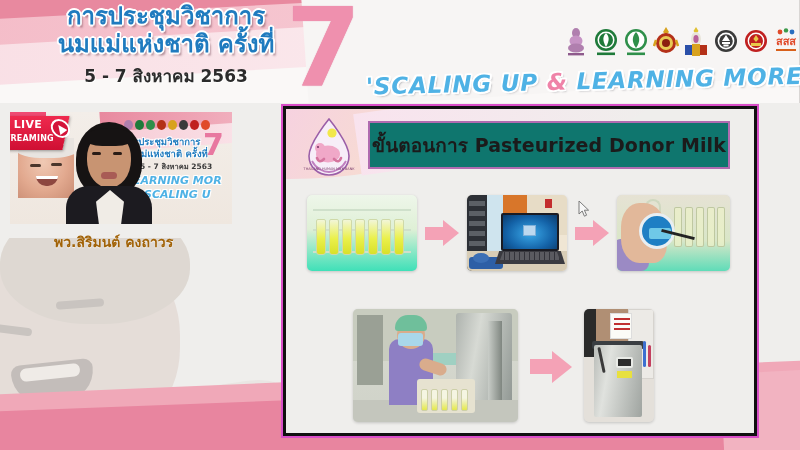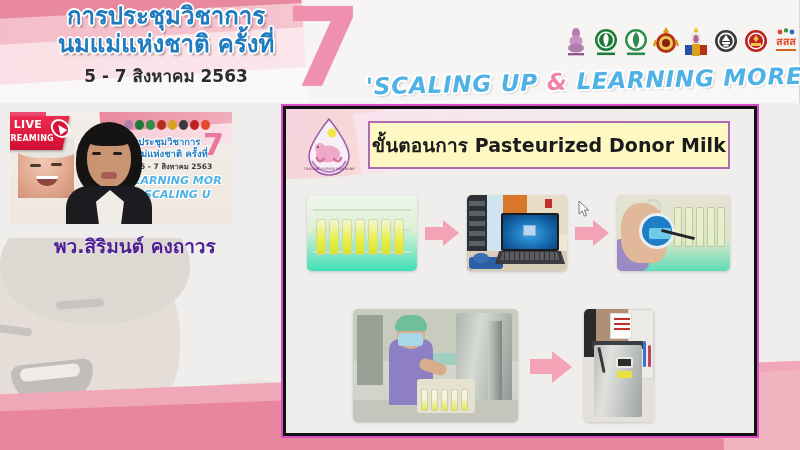--- a/index.html
+++ b/index.html
@@ -274,21 +274,21 @@
     border-top: 5px solid transparent; border-bottom: 5px solid transparent;
   }
   .vt-corner-pink {
     position: absolute; left: 0; top: 0; width: 36px; height: 30px;
     background: #ef4a72;
   }
 
   
   .speaker-name {
     position: absolute; left: 54px; top: 231px;
-    font-size: 19px; font-weight: bold; color: #4c1d95;
+    font-size: 14px; font-weight: bold; color: #a16207;
     z-index: 10; white-space: nowrap;
     text-shadow: 0 1px 1px rgba(255,255,255,.8);
   }
 
   
   .watermark {
     position: absolute; left: -10px; top: 238px;
     width: 300px; height: 212px;
     z-index: 2; opacity: .33;
     overflow: hidden;
@@ -377,21 +377,21 @@
   
   .mb-logo {
     position: absolute; left: 12px; top: 8px;
     width: 62px; height: 66px;
     z-index: 4;
   }
   
   .slide-title {
     position: absolute; left: 82px; top: 12px;
     width: 362px; height: 48px;
-    background: #fef9c3;
+    background: #0f766e;
     border: 2px solid #b06bb0;
     display: flex; align-items: center; justify-content: center;
     z-index: 5;
   }
   .slide-title span {
     font-size: 19px; font-weight: bold; color: #1b1b1b;
     white-space: nowrap;
     letter-spacing: .1px;
   }
 

